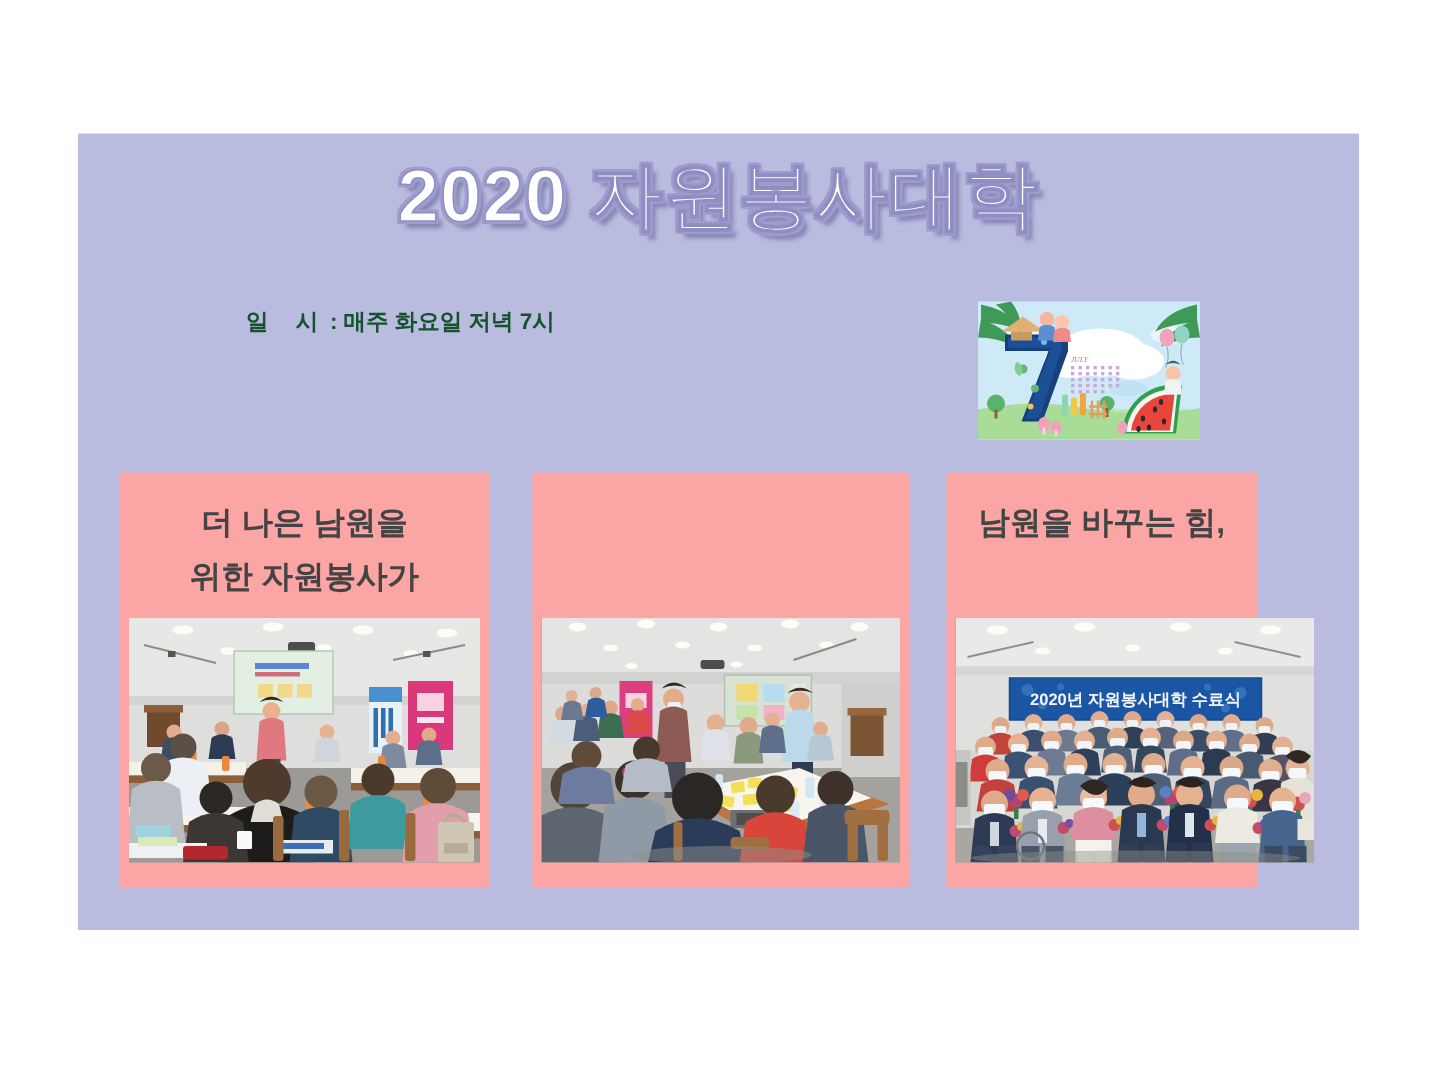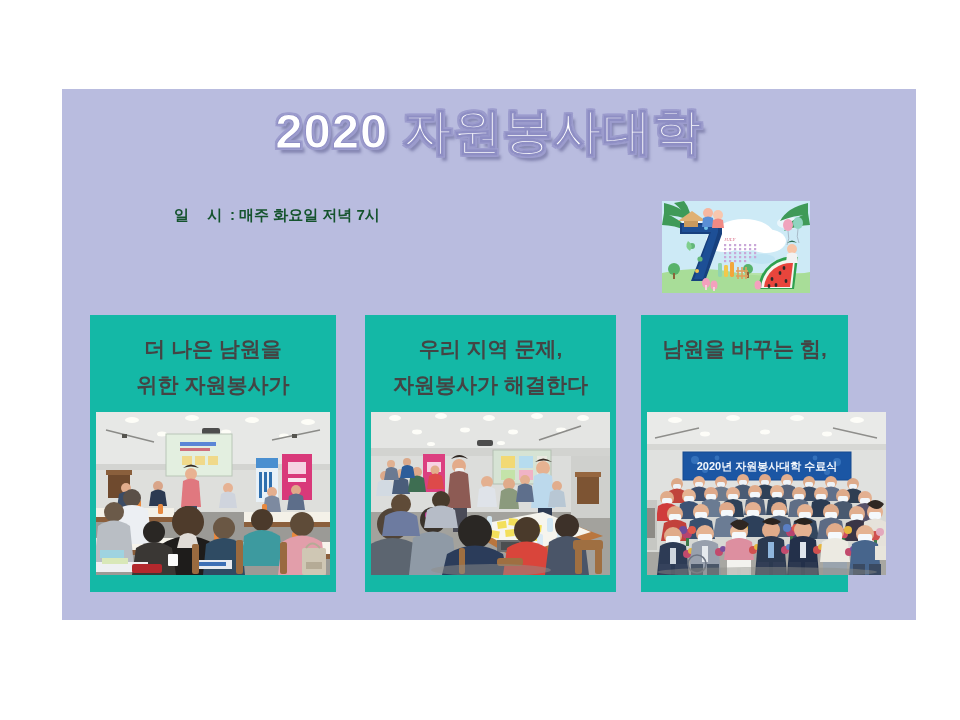--- a/index.html
+++ b/index.html
@@ -11,21 +11,21 @@
   body {
     width: 960px;
     height: 720px;
     overflow: hidden;
     font-family: "Liberation Sans", sans-serif;
   }
 
   
   #slide-canvas {
     position: absolute;
-    left: 62px;
+    left: 52px;
     top: 89px;
     width: 854px;
     height: 531px;
     background: #b9bcdf;
     text-decoration: underline;
   }
 
   
   #poster-title {
     position: absolute;
@@ -79,21 +79,21 @@
     background: #cdeaf6;
   }
   #calendar-graphic svg { display: block; }
 
   
   .column {
     position: absolute;
     top: 226px;
     width: 246px;
     height: 277px;
-    background: #14b8a6;
+    background: #fca5a5;
   }
   #column-1 { left: 28px; }
   #column-2 { left: 303px; width: 251px; }
   #column-3 { left: 579px; width: 207px; }
 
   .column-heading {
     position: absolute;
     left: 0;
     top: 16px;
     width: 100%;
@@ -407,24 +407,20 @@
           <rect x="96" y="132" width="7" height="30" rx="2"></rect>
           <rect x="140" y="128" width="7" height="34" rx="2"></rect>
           <rect x="184" y="130" width="7" height="32" rx="2"></rect>
         </g>
       </svg>
     </div>
 
   </div>
 
   <div class="column" id="column-2">
-    <div class="column-heading">
-      <span class="hline">우리 지역 문제,</span>
-      <span class="hline">자원봉사가 해결한다</span>
-    </div>
     <div class="column-photo">
       <svg width="239" height="163" viewBox="0 0 239 163">
         <rect x="0" y="0" width="239" height="163" fill="#cacbc7"></rect>
         <rect x="0" y="0" width="239" height="40" fill="#e4e5e3"></rect>
         <rect x="0" y="36" width="239" height="8" fill="#d2d3d0"></rect>
         <rect x="0" y="44" width="239" height="62" fill="#dcdddb"></rect>
         <rect x="0" y="100" width="239" height="63" fill="#a3a29d"></rect>
         <rect x="200" y="44" width="39" height="62" fill="#cfd0cd"></rect>
 
         <g fill="#fdfdf8">

